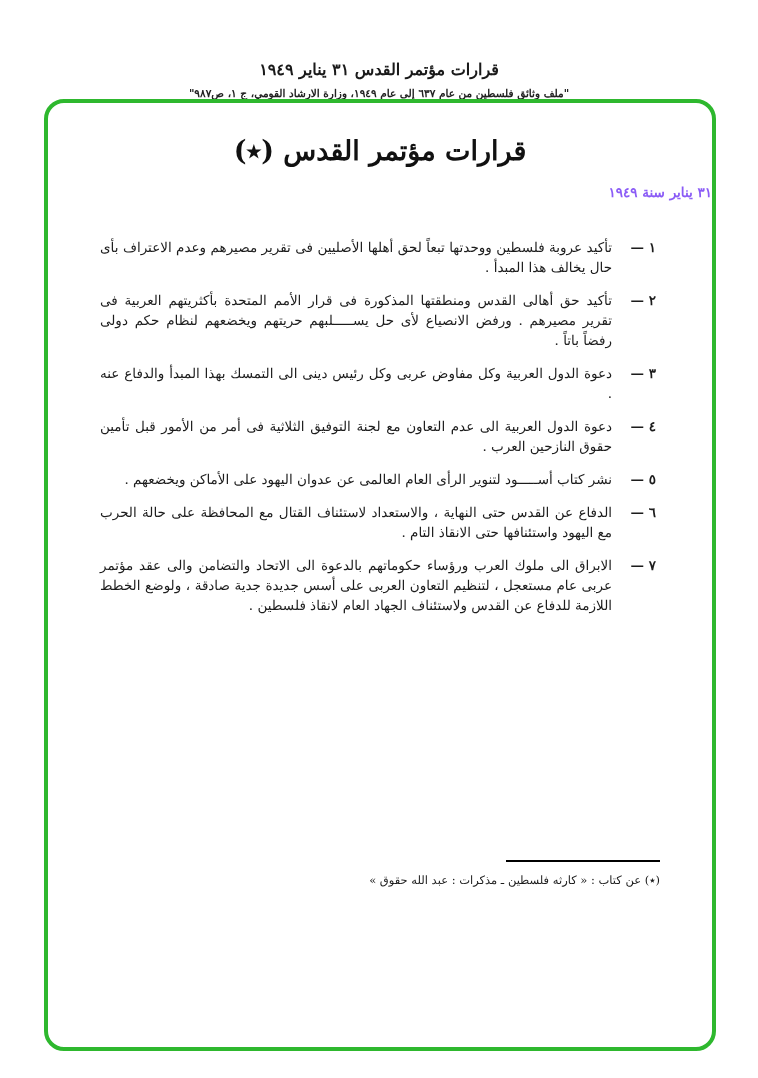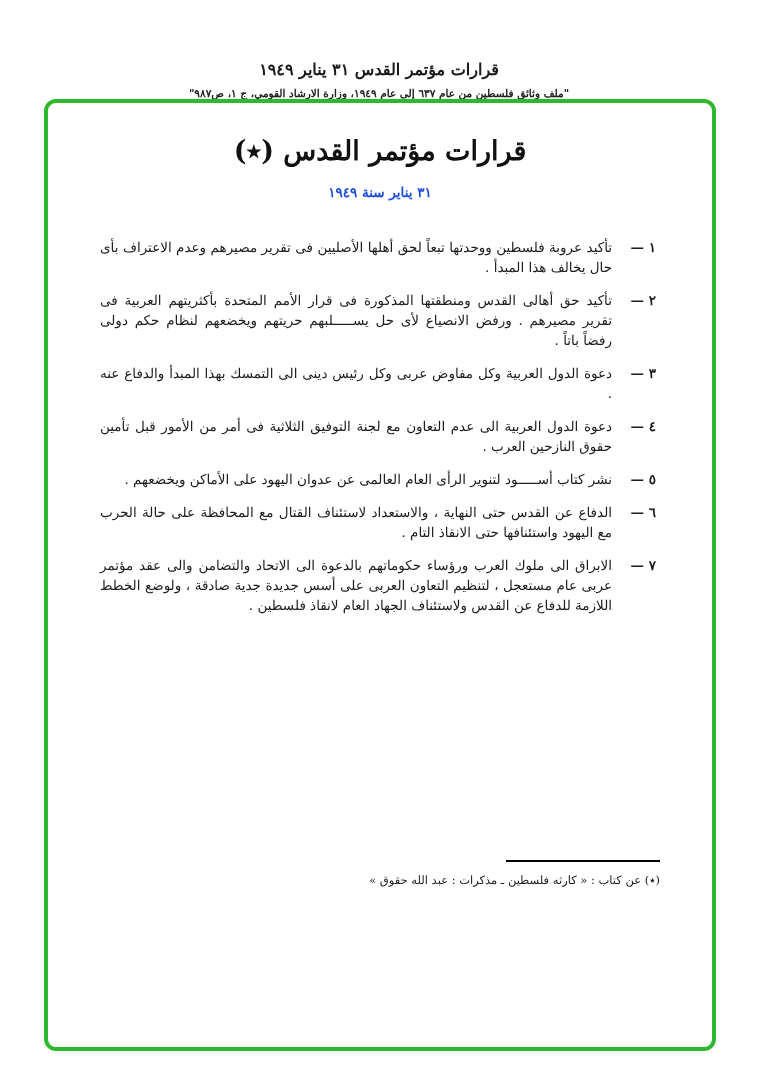--- a/index.html
+++ b/index.html
@@ -38,36 +38,35 @@
     color: #222;
   }
   
   .doc-frame {
     position: absolute;
     left: 44px;
     top: 99px;
     width: 672px;
     height: 952px;
     border: 4px solid var(--frame-color, #2eb82e);
-    border-radius: 12px;
+    border-radius: 20px;
     background: #ffffff;
   }
   .doc-title {
     margin-top: 32px;
     text-align: center;
     font-size: 27px;
     font-weight: bold;
     color: #111;
   }
   .doc-date {
     margin-top: 18px;
-    text-align: center;
     font-size: 13.5px;
     font-weight: bold;
-    color: #1d4ed8;
+    color: #8b5cf6;
   }
   
   .resolutions {
     margin-top: 38px;
     padding: 0 56px 0 52px;
   }
   .resolution {
     display: flex;
     align-items: flex-start;
     gap: 6px;

